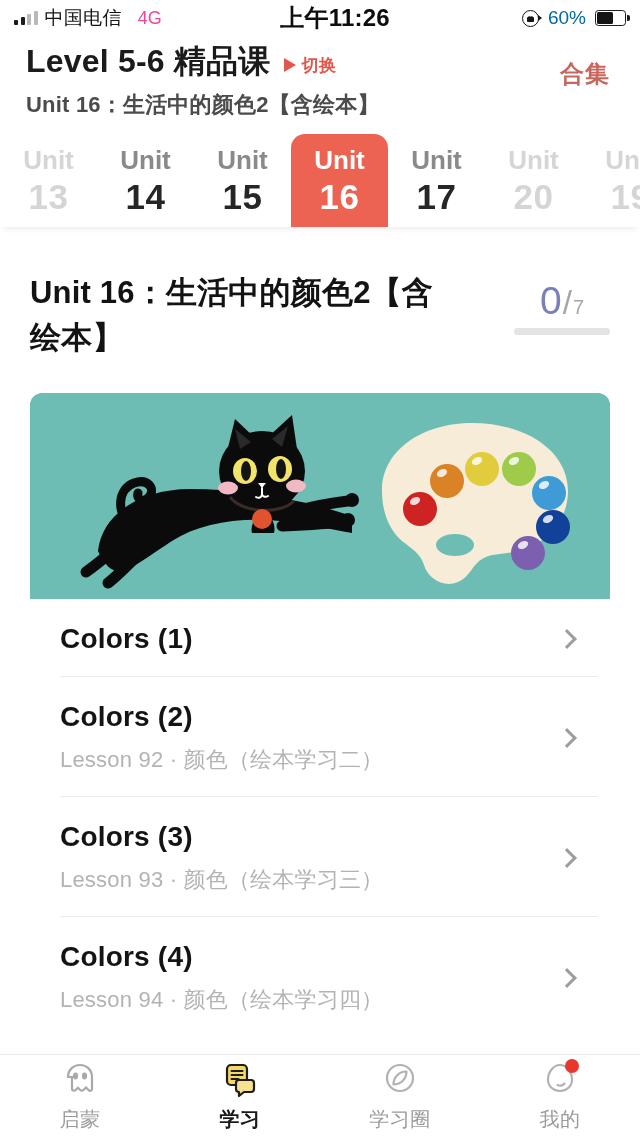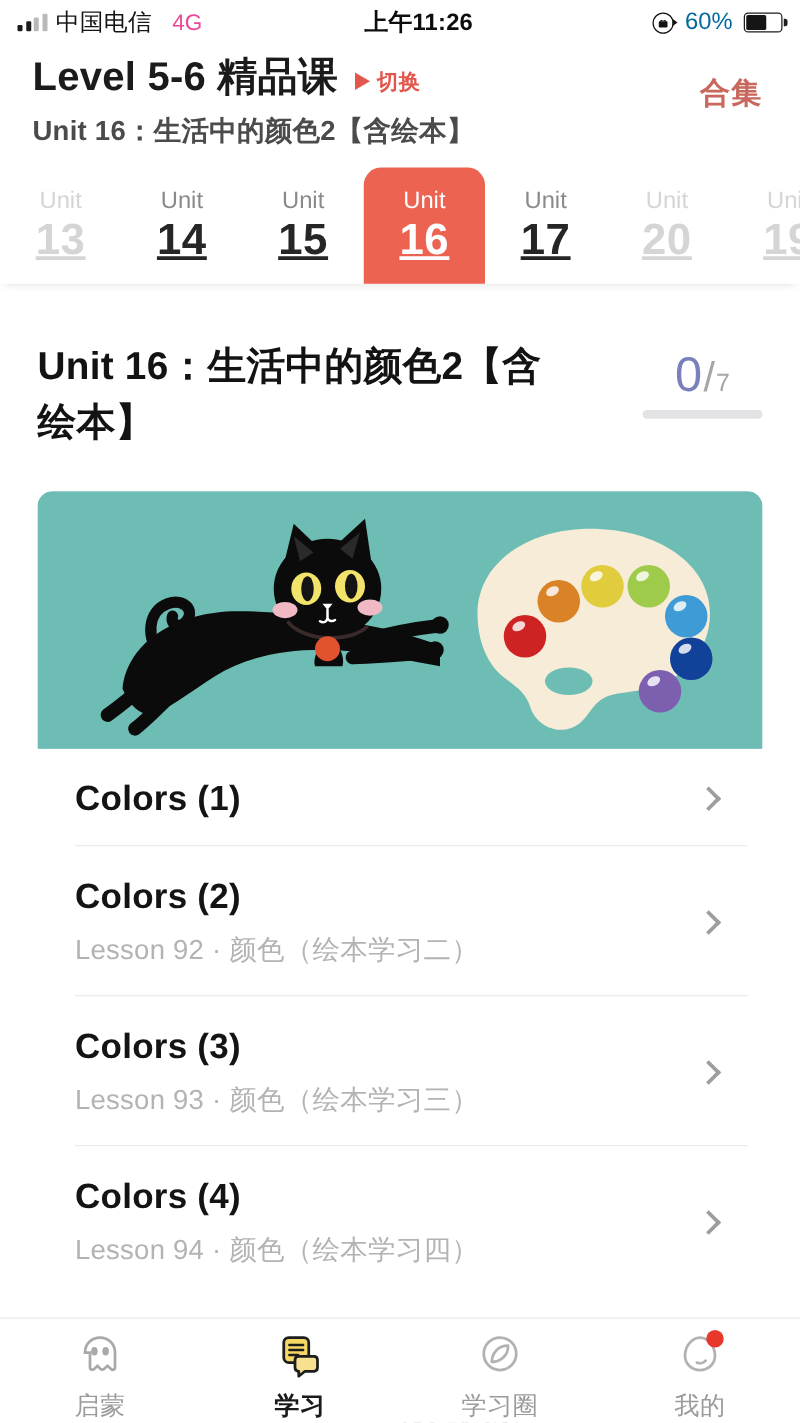--- a/index.html
+++ b/index.html
@@ -28,21 +28,21 @@
   .signal i:nth-child(3){ height:11px; background:#b9b9b9; }
   .signal i:nth-child(4){ height:14px; background:#b9b9b9; }
   .carrier{ font-size:19px; color:#141414; letter-spacing:0.3px; }
   .network{ font-size:18px; color:#ec4899; margin-left:9px; }
 
   .sb-center{
     position:absolute; left:0; right:0; top:0; bottom:0;
     display:flex; align-items:center; justify-content:center;
     pointer-events:none;
   }
-  .clock{ font-size:19px; color:#0d0d0d; font-weight:600; letter-spacing:0.2px;margin-left:30px; }
+  .clock{ font-size:24px; color:#0d0d0d; font-weight:600; letter-spacing:0.2px;margin-left:30px; }
 
   .sb-right{
     margin-left:auto; display:flex; align-items:center; gap:9px;
   }
   .rot-lock{ width:17px; height:17px; position:relative; }
   .rot-lock .ring{
     position:absolute; inset:0;
     border:1.8px solid #141414; border-radius:50%;
   }
   .rot-lock .lk{
@@ -115,22 +115,22 @@
   .tabs{
     display:flex; align-items:flex-end; height:100%;
     padding-left:0;
   }
   .tab{
     width:97px; flex:0 0 97px;
     height:100%;
     display:flex; flex-direction:column; align-items:center; justify-content:center;
     cursor:pointer; position:relative;
   }
-  .tab .t-unit{ font-size:19px; line-height:1.25; font-weight:400; }
-  .tab .t-num{ font-size:35px; line-height:1.15; font-weight:700; letter-spacing:0.5px;text-decoration:underline;}
+  .tab .t-unit{ font-size:26px; line-height:1.25; font-weight:700; }
+  .tab .t-num{ font-size:35px; line-height:1.15; font-weight:700; letter-spacing:0.5px;}
   .tab.dim .t-unit, .tab.dim .t-num{ color:#d5d5d5; }
   .tab.normal .t-unit{ color:#8a8a8a; }
   .tab.normal .t-num{ color:#262626; }
   .tab.active{
     background:#ec6351;
     border-radius:14px 14px 0 0;
     height:100%;
     padding-bottom:0;
   }
   .tab.active .t-unit{ color:#ffffff; }
@@ -185,21 +185,21 @@
   .chev{
     width:14px; height:14px; margin-right:6px;
     border-right:3px solid #9d9d9d; border-top:3px solid #9d9d9d;
     transform:rotate(45deg);
   }
 
   
   .bottom-nav{
     position:absolute; left:0; bottom:0; width:640px; height:84px;
     background:#fff; border-top:1px solid #e9e9e9;
-    display:flex; align-items:flex-end;
+    display:flex; align-items:flex-start;
   }
   .nav-item{
     flex:1; display:flex; flex-direction:column; align-items:center; gap:7px;
     cursor:pointer; position:relative; padding-top:4px;
   }
   .nav-icon{ width:40px; height:40px; position:relative; }
   .nav-label{ font-size:20px; color:#9b9b9b; letter-spacing:0.5px; }
   .nav-item.active .nav-label{ color:#1a1a1a; font-weight:700; }
   .badge-dot{
     position:absolute; right:1px; top:0px;

